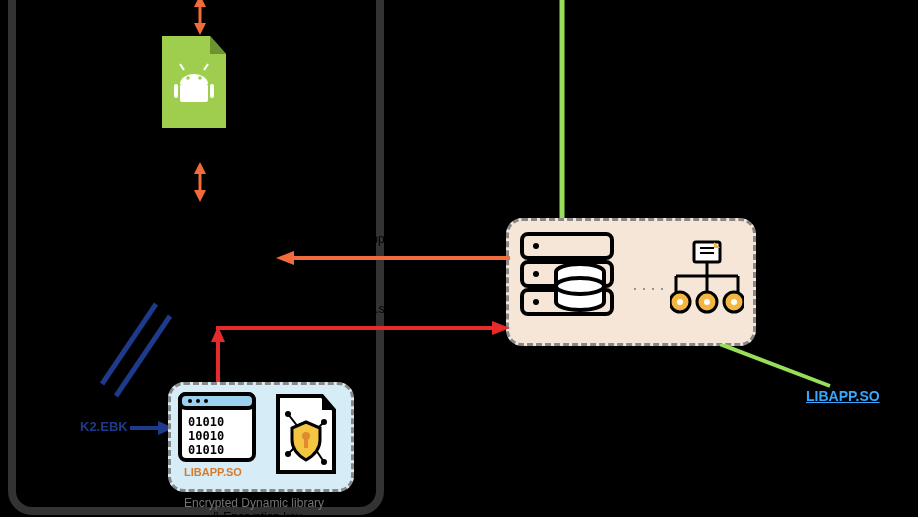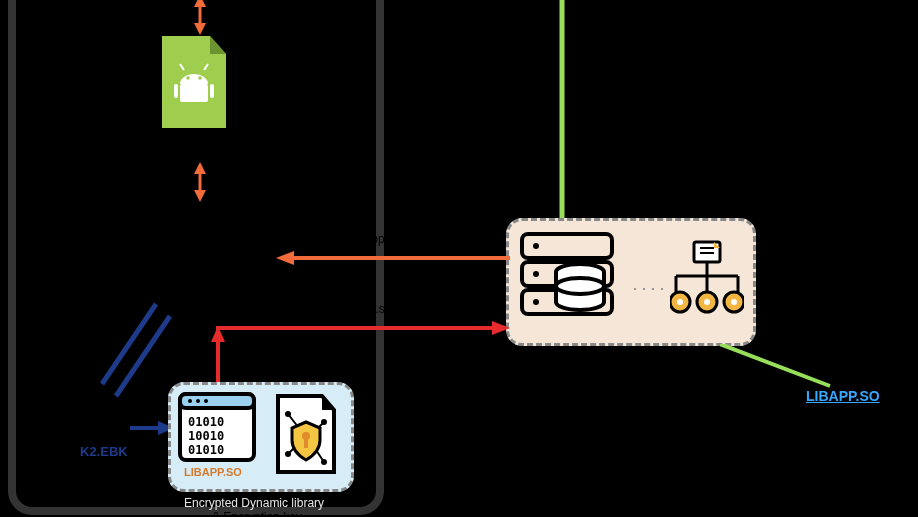--- a/index.html
+++ b/index.html
@@ -154,21 +154,21 @@
     <line x1="74" y1="16" x2="20" y2="96" stroke="#1e3a8a" stroke-width="5"></line>
   </svg>
 </div>
 
 <div class="abs" style="left:130px; top:418px;">
   <svg width="44" height="20">
     <line x1="0" y1="10" x2="28" y2="10" stroke="#1e3a8a" stroke-width="4"></line>
     <polygon points="44,10 28,3 28,17" fill="#1e3a8a"></polygon>
   </svg>
 </div>
-<div class="abs label" style="left:80px; top:444px; color:#1e3a8a;">K2.EBK</div>
+<div class="abs label" style="left:80px; top:419px; color:#1e3a8a;">K2.EBK</div>
 
 <div class="abs dashed-box" style="left:168px; top:382px; width:186px; height:110px; background:#d6edf8;"></div>
 
 <div class="abs" style="left:178px; top:392px;font-weight:bold;">
   <svg width="78" height="76" viewBox="0 0 78 76">
     <rect x="2" y="2" width="74" height="66" rx="6" fill="#fff" stroke="#000" stroke-width="4"></rect>
     <rect x="2" y="2" width="74" height="14" rx="6" fill="#9bd1ef" stroke="#000" stroke-width="4"></rect>
     <circle cx="12" cy="9" r="2" fill="#000"></circle>
     <circle cx="20" cy="9" r="2" fill="#000"></circle>
     <circle cx="28" cy="9" r="2" fill="#000"></circle>
@@ -192,14 +192,14 @@
     <line x1="16" y1="62" x2="30" y2="48" stroke="#000" stroke-width="2"></line>
     <line x1="52" y1="30" x2="40" y2="42" stroke="#000" stroke-width="2"></line>
     <line x1="52" y1="70" x2="40" y2="52" stroke="#000" stroke-width="2"></line>
 
     <path d="M34 30 l14 6 v12 c0 10 -7 16 -14 20 c-7 -4 -14 -10 -14 -20 v-12 z" fill="#f4c542" stroke="#000" stroke-width="3"></path>
     <circle cx="34" cy="44" r="4" fill="#e08b2c"></circle>
     <rect x="32" y="46" width="4" height="10" fill="#e08b2c"></rect>
   </svg>
 </div>
 
-<div class="abs txt" style="left:184px; top:496px; color:#e5e5e5;">Encrypted Dynamic library</div>
+<div class="abs txt" style="left:184px; top:496px; color:#737373;">Encrypted Dynamic library</div>
 <div class="abs txt" style="left:212px; top:510px; color:#000;">&amp; Encryption key</div>
 
 </body></html>

